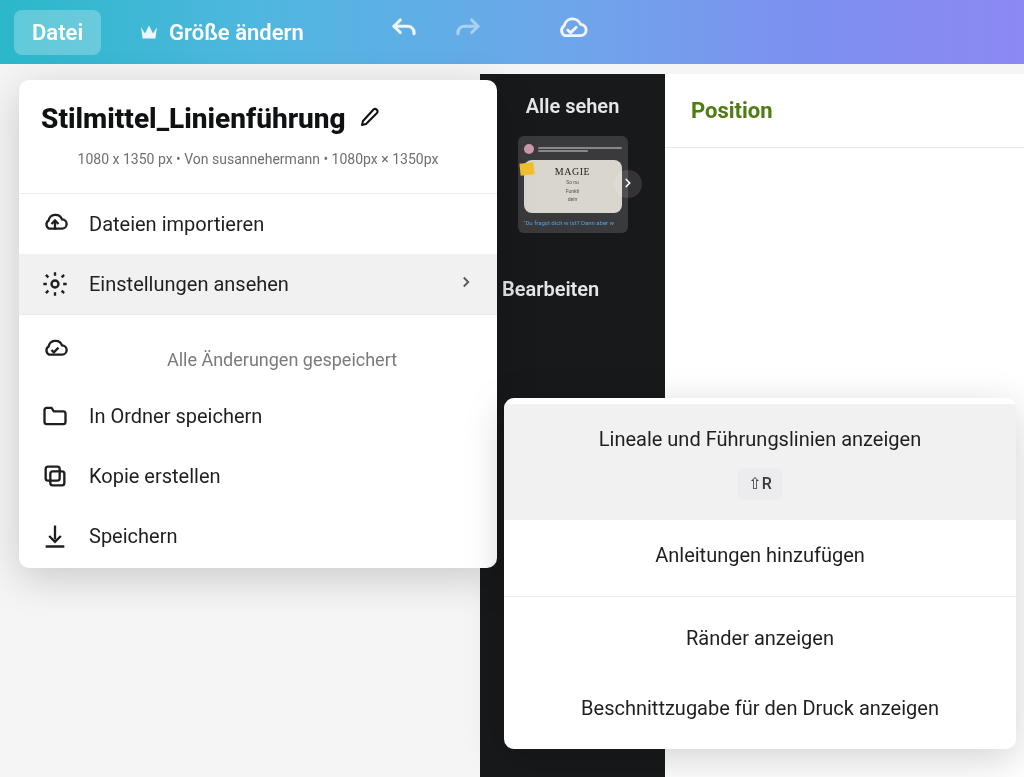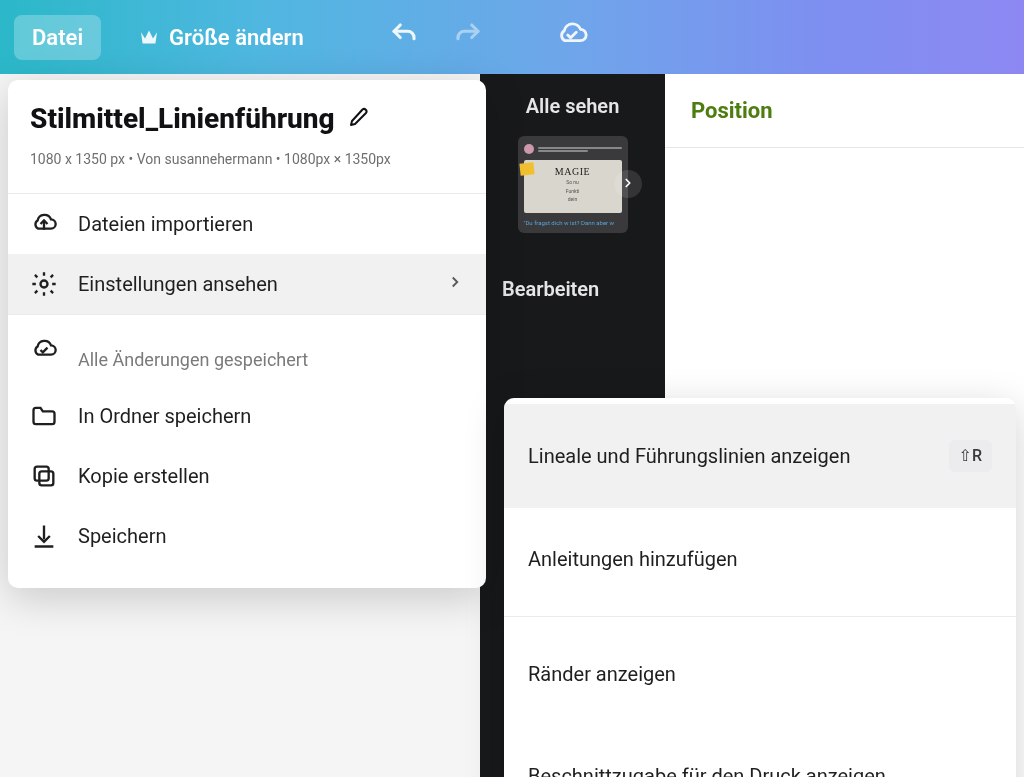--- a/index.html
+++ b/index.html
@@ -7,21 +7,21 @@
     font-family: -apple-system, BlinkMacSystemFont, "Segoe UI", Roboto, Helvetica, Arial, sans-serif;
     width: 1024px;
     height: 777px;
     overflow: hidden;
     background: #f5f5f5;
     position: relative;
   }
 
   
   .topbar {
-    height: 74px;
+    height: 64px;
     background: linear-gradient(90deg, #2bb8c9 0%, #4fb7e0 25%, #6ea6ea 55%, #7d8ff0 80%, #8d88f3 100%);
     display: flex;
     align-items: center;
     padding: 4px 14px;
     gap: 20px;
   }
   .topbar-btn {
     color: #fff;
     font-size: 22px;
     font-weight: 600;
@@ -96,21 +96,21 @@
     align-items: center;
   }
   .thumb-top { display:flex; align-items:center; gap:4px; width:100%; }
   .thumb-avatar { width:10px; height:10px; border-radius:50%; background:#c9a; }
   .thumb-lines { flex:1; }
   .thumb-line { height:2px; background:#888; margin:1px 0; border-radius:1px; }
   .thumb-card {
     margin-top:6px;
     width:100%;
     background:#d9d6cd;
-    border-radius:2px;
+    border-radius:8px;
     padding:6px 4px 10px;
     display:flex;
     flex-direction:column;
     align-items:center;
     gap:2px;
   }
   .thumb-title { font-family: serif; font-size:10px; color:#222; letter-spacing:0.5px; }
   .thumb-sub { font-size:5px; color:#555; text-align:center; line-height:1.3; }
   .thumb-note {
     position:absolute; left:2px; bottom:58px;
@@ -141,27 +141,28 @@
     font-size: 20px;
     font-weight: 600;
     color: #e6e6e6;
     padding-left: 22px;
   }
 
   
   .file-panel {
     position: absolute;
     top: 80px;
-    left: 8px;
+    left: 19px;
     width: 478px;
     background: #fff;
     border-radius: 10px;
     box-shadow: 0 10px 40px rgba(0,0,0,0.18);
-    padding-bottom: 22px;
+    padding-bottom: 2px;
     overflow:hidden;
+    text-align:center;
   }
   .file-title-row {
     display:flex;
     align-items:center;
     gap:12px;
     padding: 22px 22px 6px;
   }
   .file-title {
     font-size: 28px;
     font-weight: 800;
@@ -205,26 +206,27 @@
     background:#fff;
     border-radius:10px;
     box-shadow: 0 10px 40px rgba(0,0,0,0.18);
     overflow:hidden;
   }
   .sub-section { padding: 6px 0; }
   .sub-section + .sub-section { border-top:1px solid #ebebeb; }
   .sub-item {
     display:flex;
     align-items:center;
-    padding: 36px 24px;
+    padding: 20px 24px;
     font-size:20px;
     color:#1f1f1f;
     cursor:pointer;
     gap:14px;
     line-height:1.5;
+    flex-direction:column;
   }
   .sub-item.hover { background:#f1f1f2; }
   .sub-item .text { flex:1; }
   .shortcut-pill {
     background:#ececee;
     border-radius:6px;
     padding:4px 10px;
     font-size:16px;
     color:#3a3a3a;
     display:inline-flex;

